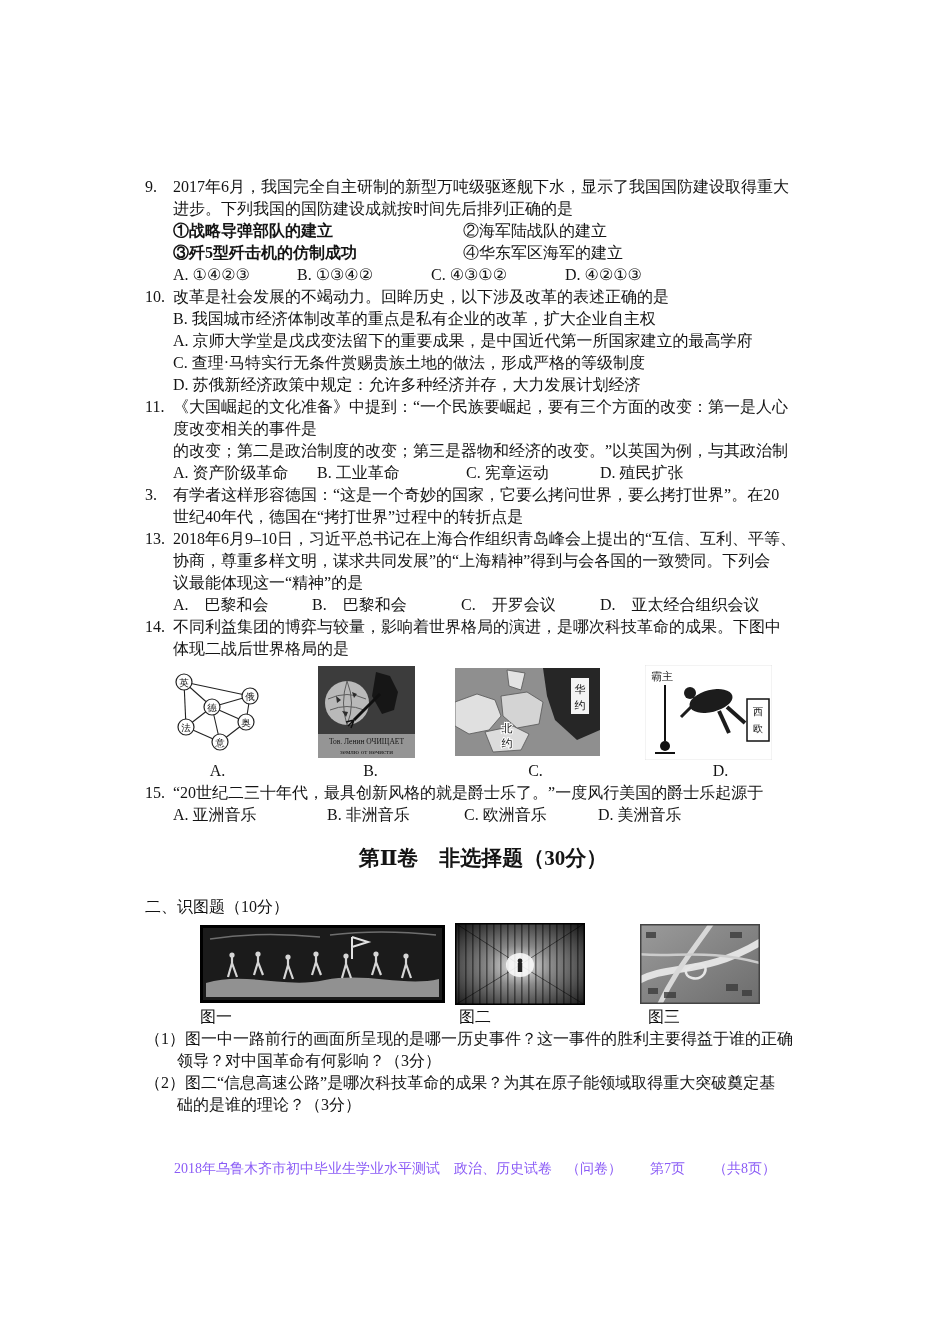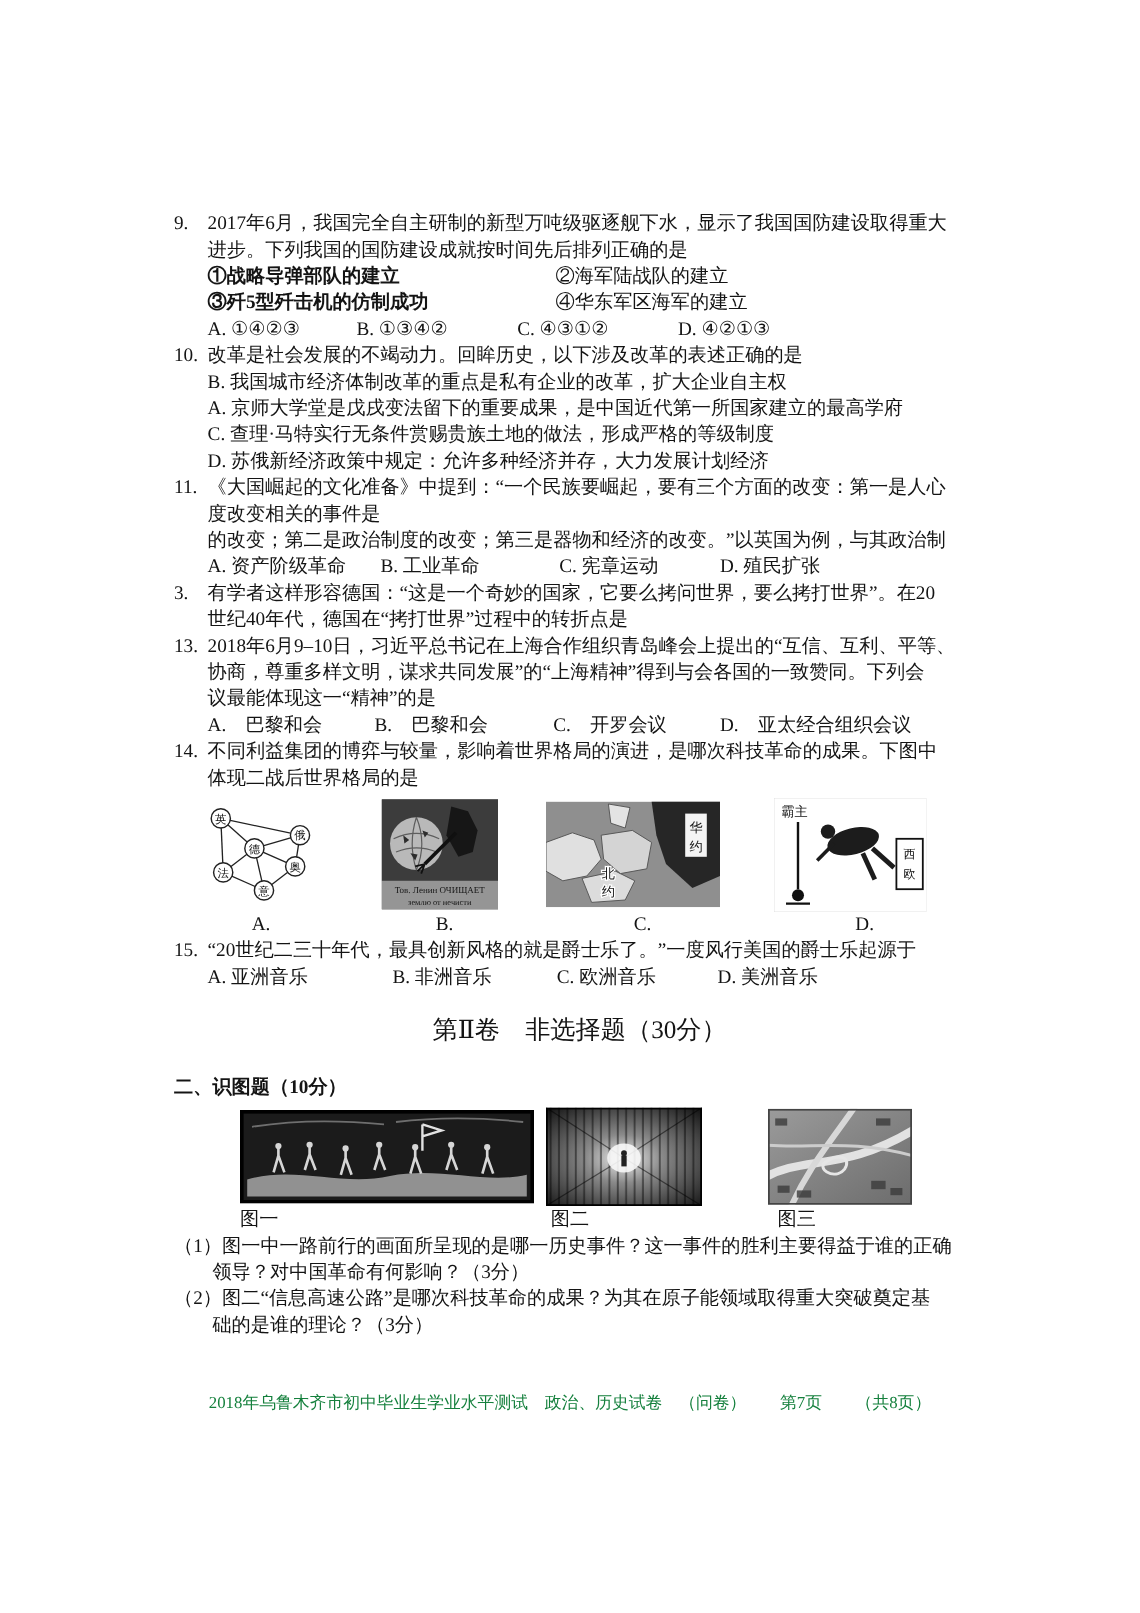--- a/index.html
+++ b/index.html
@@ -20,34 +20,34 @@
   .fb{margin-left:53px;}
   .fc{margin-left:40px;}
   .fd{margin-left:45px;}
   .lblrow14{height:22px;white-space:nowrap;}
   .lblrow14 span{display:inline-block;text-align:center;}
   .sA{margin-left:25px;width:95px;}
   .sB{margin-left:53px;width:97px;}
   .sC{margin-left:40px;width:145px;}
   .sD{margin-left:45px;width:127px;}
   
-  .part-header{text-align:center;font-weight:normal;font-size:21px;line-height:30px;margin:17px 0 23px 0;white-space:nowrap;}
-  .section-title{font-weight:bold;height:22px;white-space:nowrap;}
+  .part-header{text-align:center;font-weight:bold;font-size:21px;line-height:30px;margin:17px 0 23px 0;white-space:nowrap;}
+  .section-title{font-weight:normal;height:22px;white-space:nowrap;}
   
   .figrow16{display:flex;align-items:center;height:84px;margin-top:4px;}
   .figrow16 svg{display:block;}
   .g1{margin-left:55px;}
   .g2{margin-left:10px;}
   .g3{margin-left:55px;}
   .caprow16{height:22px;white-space:nowrap;}
   .caprow16 span{display:inline-block;}
   .c1{margin-left:55px;width:245px;}
   .c2{margin-left:10px;width:130px;}
   .c3{margin-left:55px;width:120px;}
-  .footer{position:absolute;left:0;top:1160px;width:950px;text-align:center;font-size:14px;color:#15803d;white-space:nowrap;}
+  .footer{position:absolute;left:0;top:1160px;width:950px;text-align:center;font-size:14px;color:#8b5cf6;white-space:nowrap;}
   svg text{font-family:"Liberation Serif","DejaVu Serif",serif;}
 </style>
 </head>
 <body>
 
 <div class="page">
   <div class="content">
 
     <div>
       <div class="line first">

